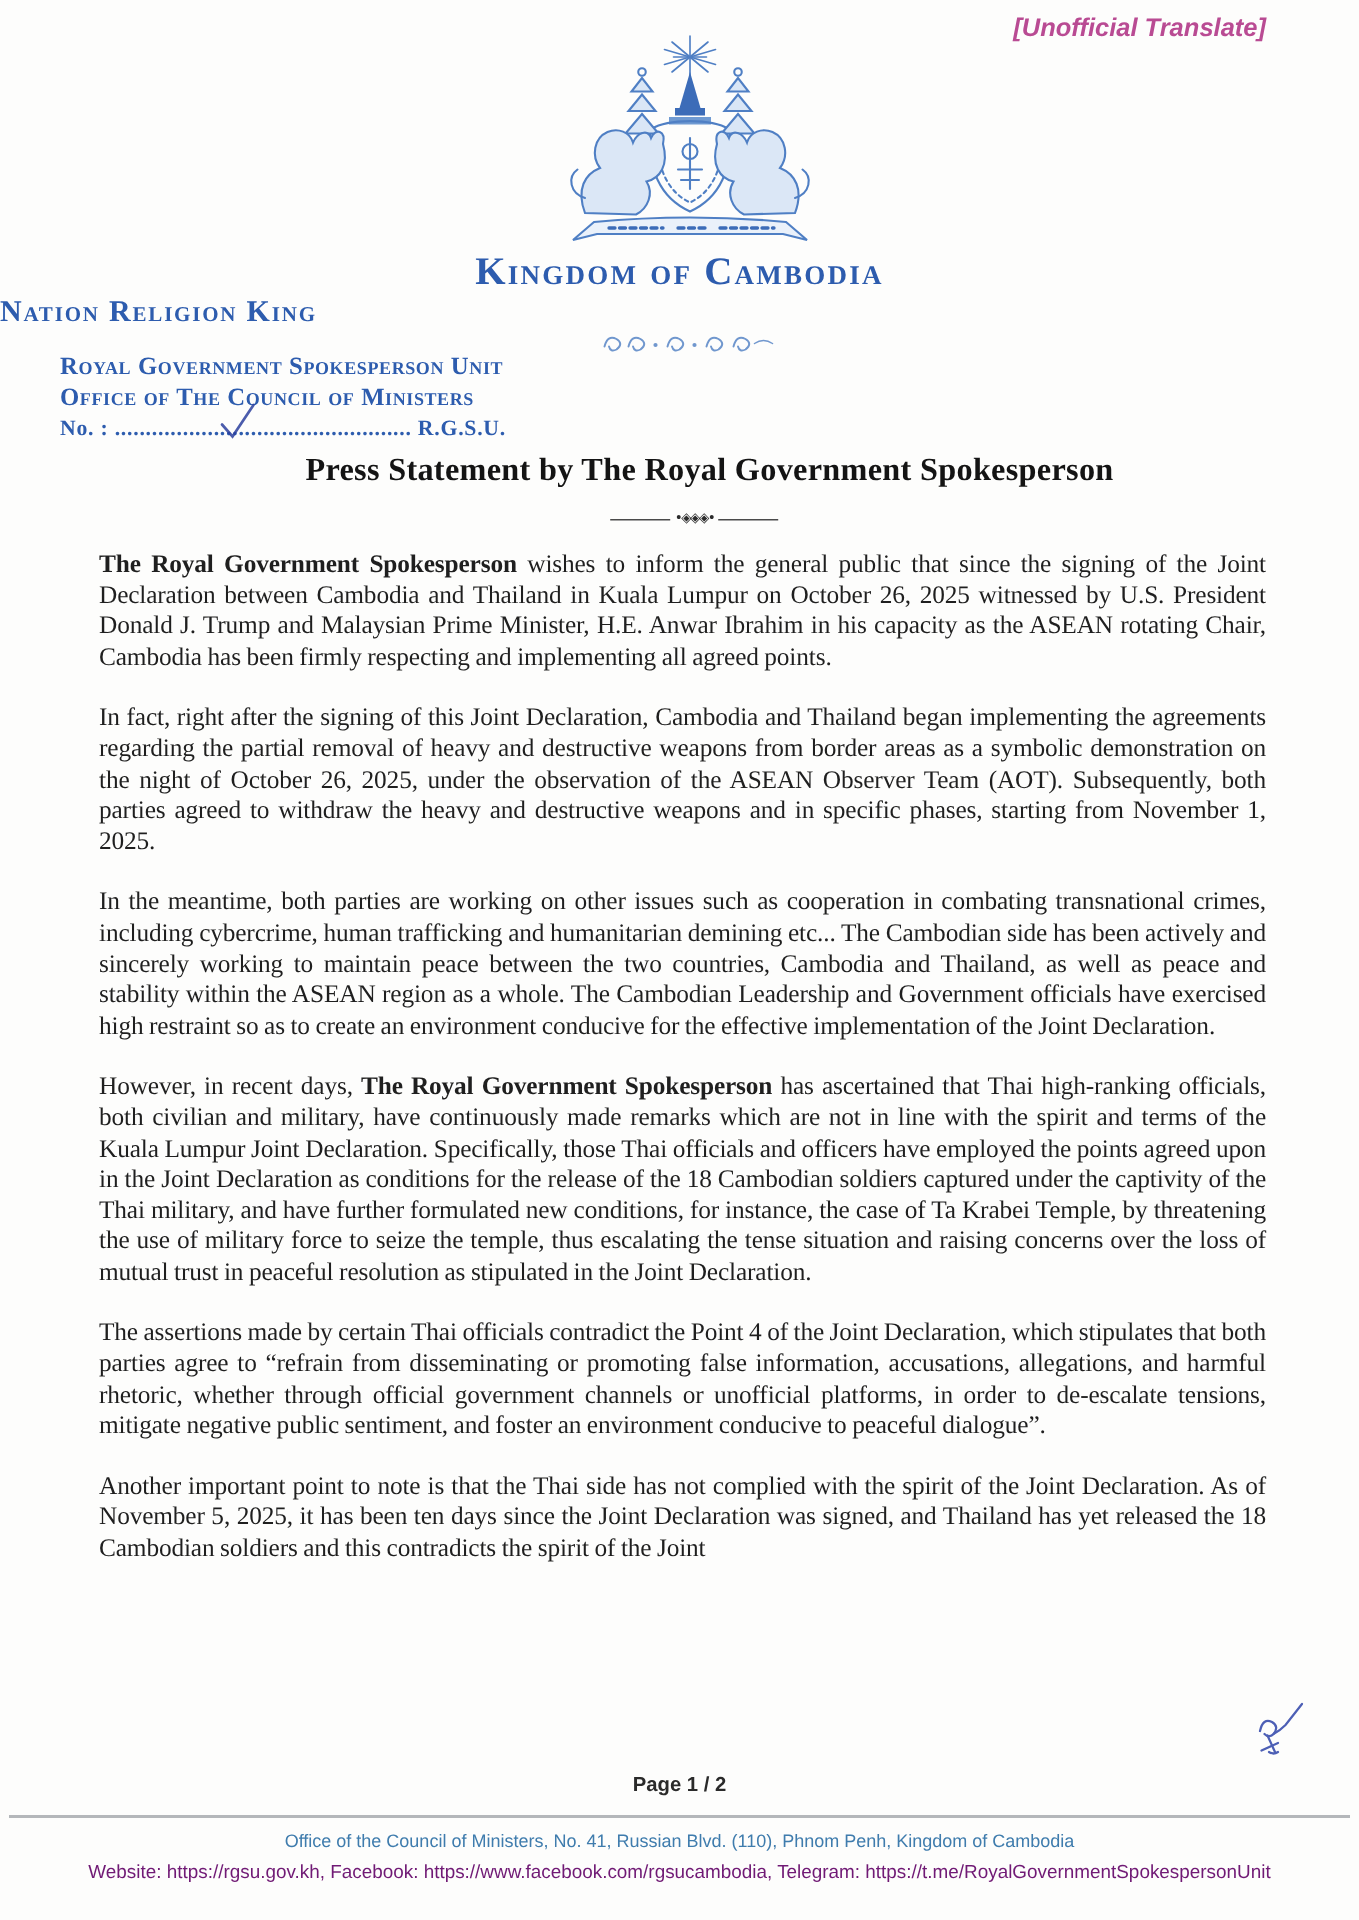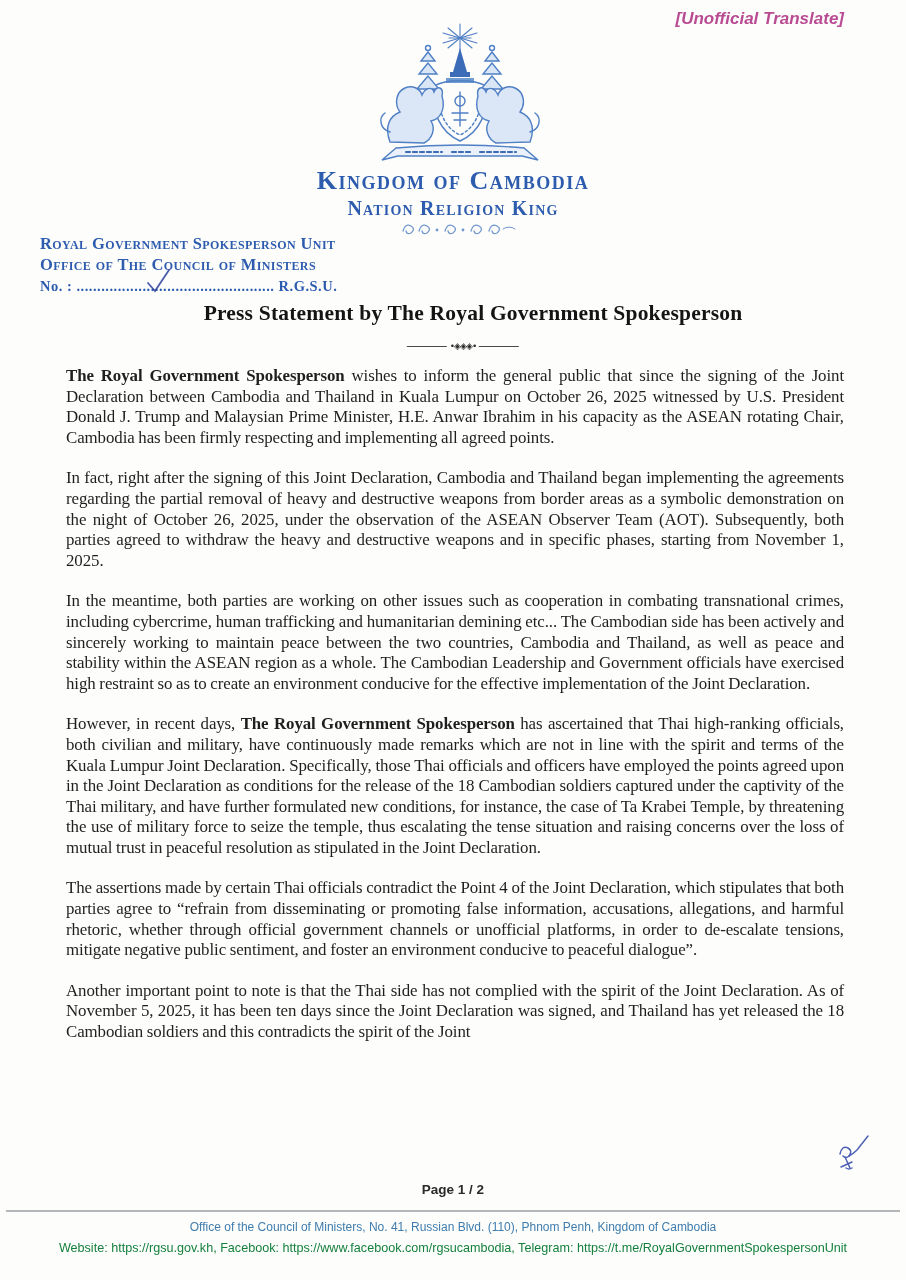--- a/index.html
+++ b/index.html
@@ -13,21 +13,21 @@
     font-family:"Liberation Sans","DejaVu Sans",sans-serif;
     font-style:italic; font-weight:bold; font-size:17px; color:#b94b93;
   }
   .emblem { position:absolute; top:22px; left:50%; transform:translateX(-50%); margin-left:7px; }
   .h-kingdom {
     position:absolute; top:166px; left:0; width:100%; text-align:center;
     font-variant:small-caps; font-weight:bold; font-size:26px;
     letter-spacing:1.5px; color:#2d5cae;
   }
   .h-nation {
-    position:absolute; top:197px; left:0; width:100%; text-align:center;
+    position:absolute; top:197px; left:0; width:100%; text-align:left;
     font-variant:small-caps; font-weight:bold; font-size:20px;
     letter-spacing:1.2px; color:#2d5cae;
   }
   .flourish { position:absolute; top:222px; left:50%; transform:translateX(-50%); margin-left:7px; }
   .office { position:absolute; left:40px; top:233px; color:#2d5cae; font-weight:bold; }
   .office-line { font-variant:small-caps; font-size:16.5px; line-height:21px; letter-spacing:.4px; }
   .office-no { font-size:14.5px; line-height:22px; position:relative; letter-spacing:.5px; }
   .check { position:absolute; left:104px; top:-7px; }
   .title {
     position:absolute; top:301px; left:0; width:100%; text-align:center;
@@ -55,21 +55,21 @@
   }
   .footer-rule { position:absolute; top:1210px; left:6px; width:894px; height:2px; background:#8d9297; opacity:.65; }
   .footer-address {
     position:absolute; top:1220px; left:0; width:100%; text-align:center;
     font-family:"Liberation Sans","DejaVu Sans",sans-serif;
     font-size:12px; color:#3f7cad;
   }
   .footer-links {
     position:absolute; top:1241px; left:0; width:100%; text-align:center;
     font-family:"Liberation Sans","DejaVu Sans",sans-serif;
-    font-size:12.6px; color:#15803d;
+    font-size:12.6px; color:#701a75;
   }
 </style>
 </head>
 <body>
 
 <div class="page">
 
   <div class="translate-note">[Unofficial Translate]</div>
 
   <div class="emblem">

